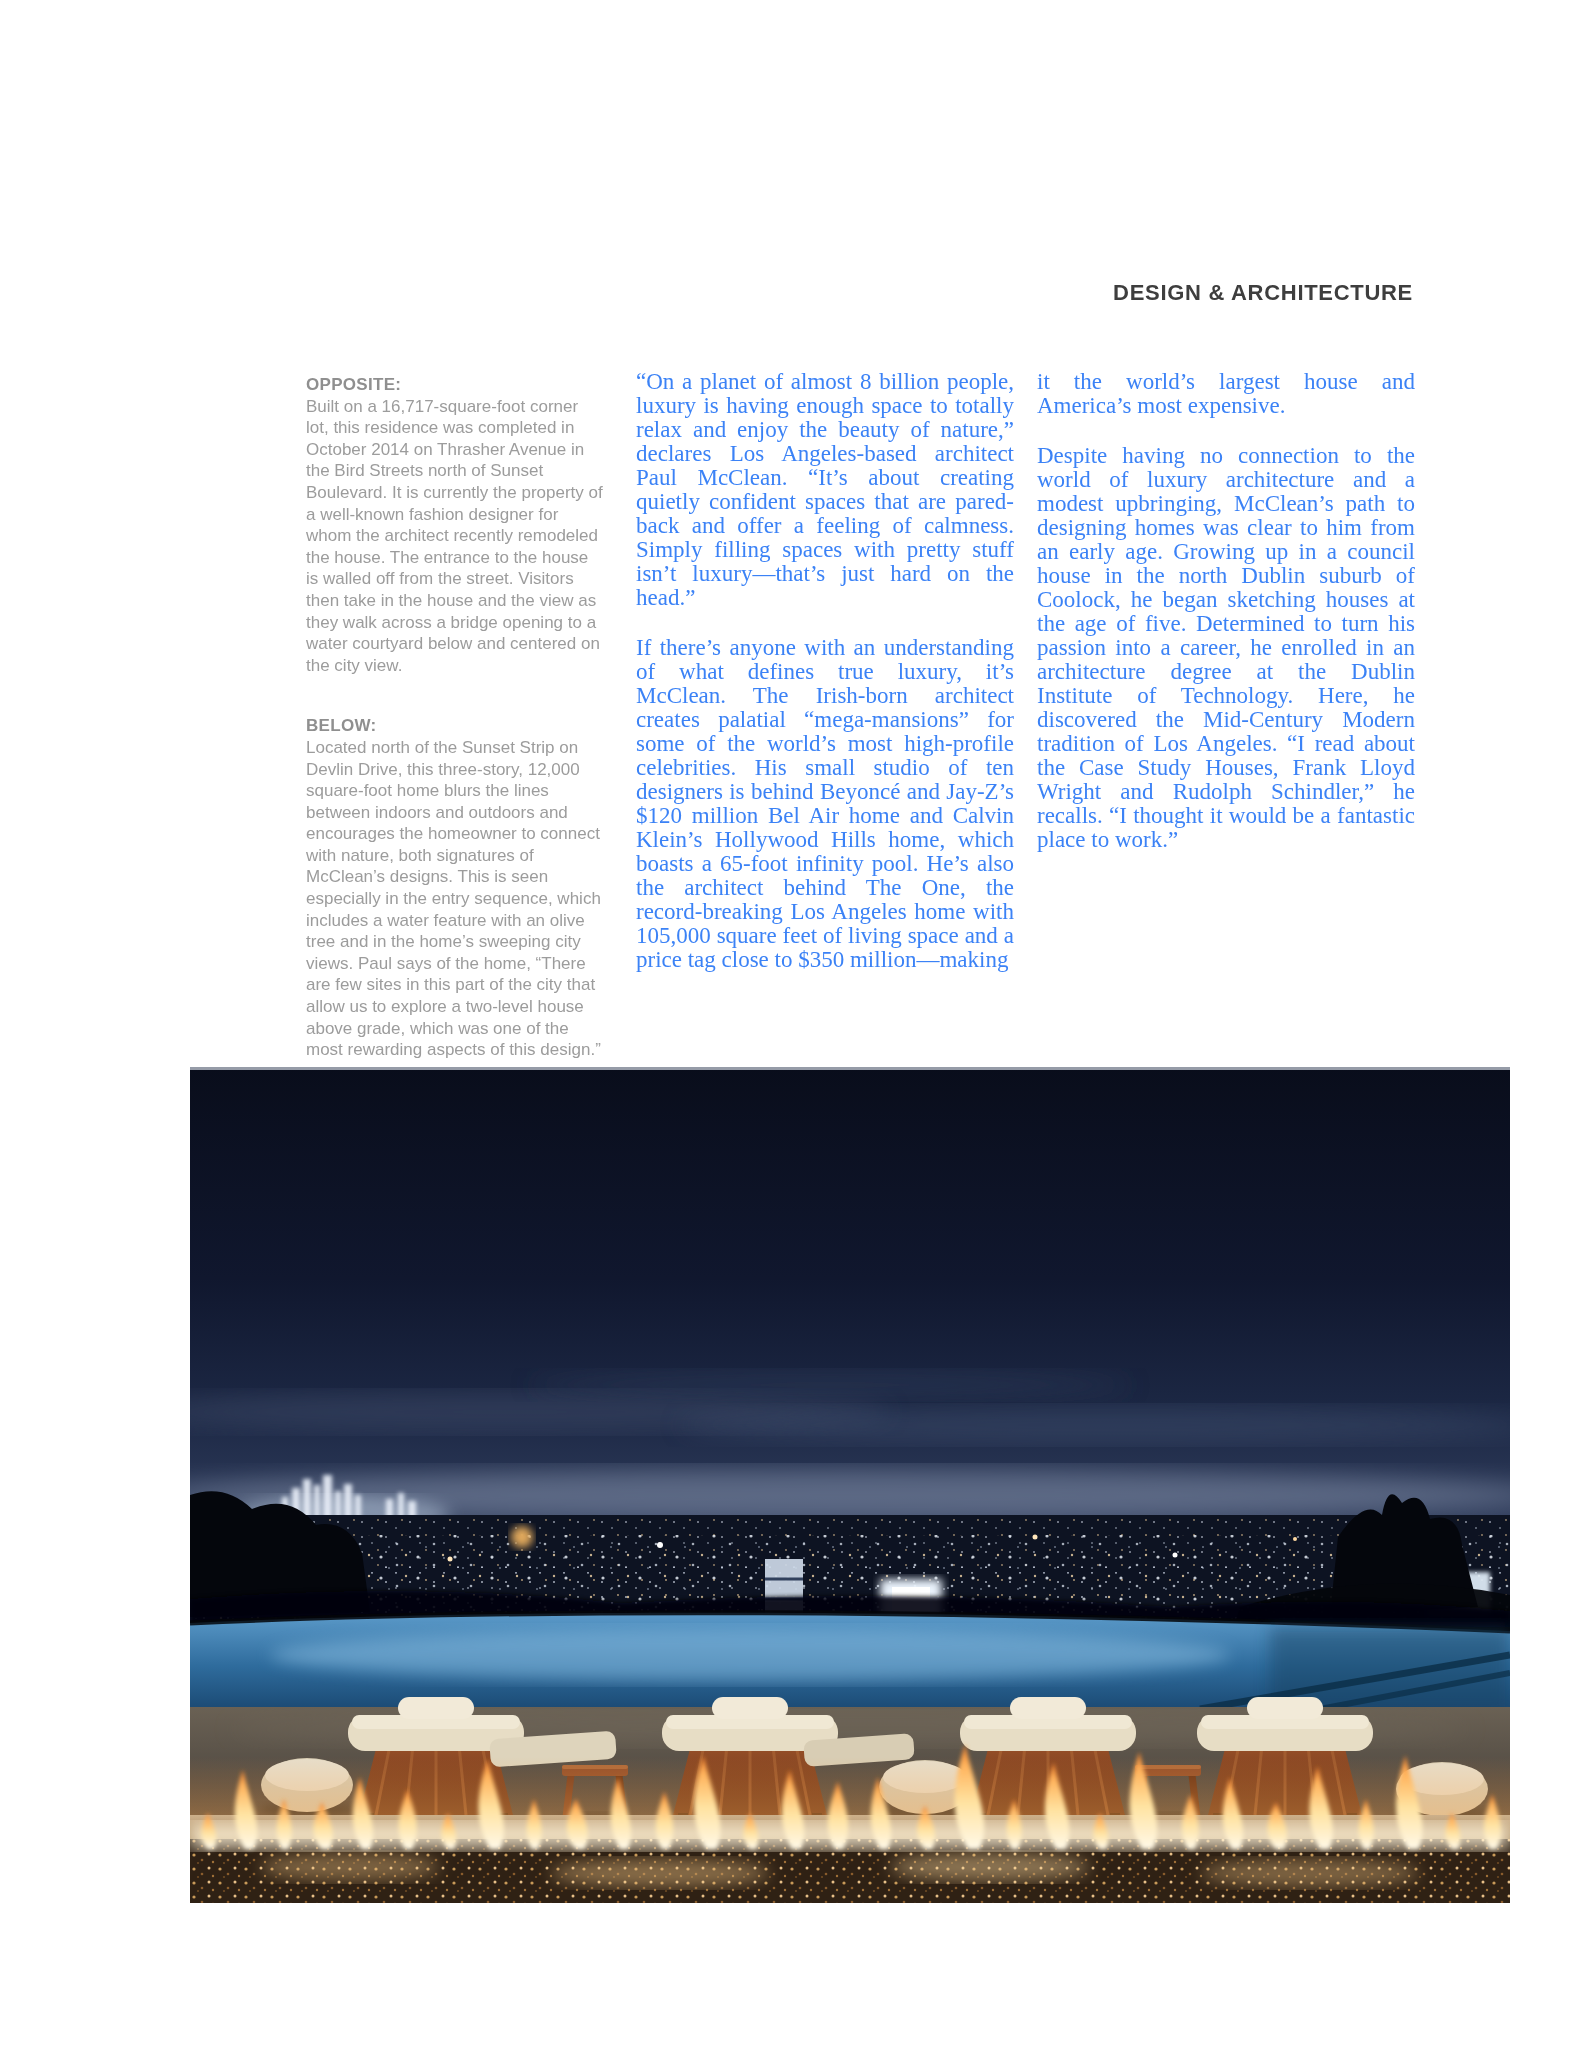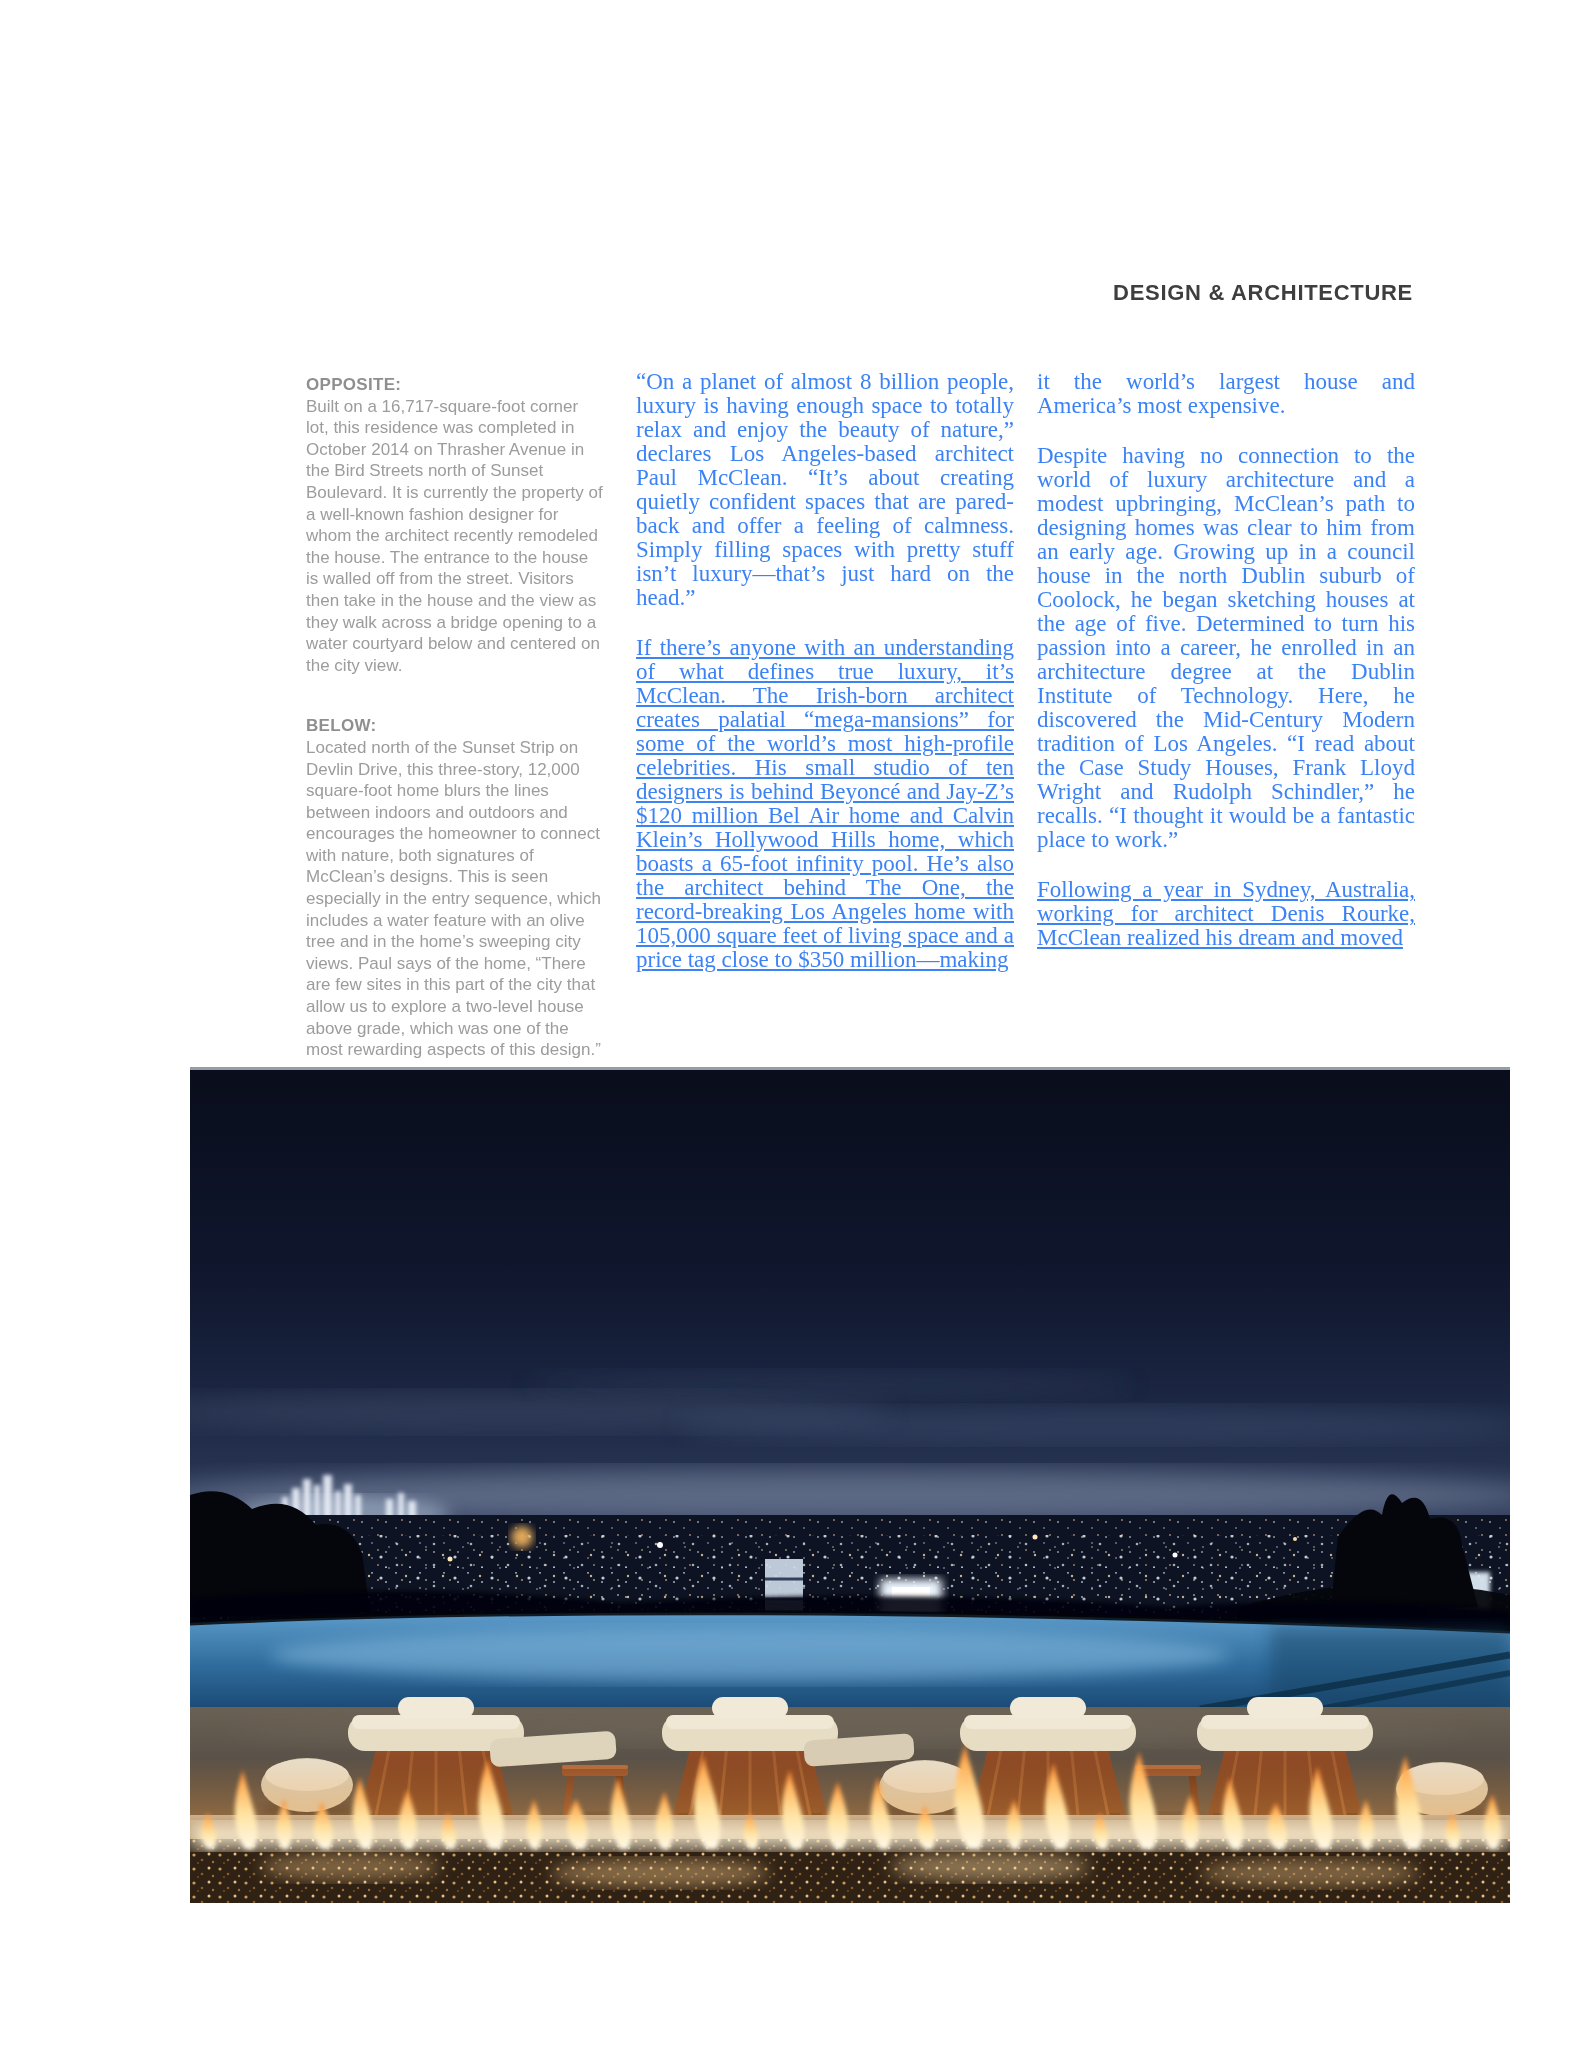--- a/index.html
+++ b/index.html
@@ -20,21 +20,21 @@
   .caption-block p{margin:0;}
   .caption-block + .caption-block{margin-top:39px;}
   
   .body-col{
     position:absolute;top:370px;width:378px;
     font-family:"Liberation Serif","DejaVu Serif",serif;
     font-size:23px;line-height:24px;color:#3b82f6;
     text-align:justify;text-justify:inter-word;
   }
   .body-col p{margin:0 0 26px 0;}
-  .body-col p:last-child{margin-bottom:16px;text-decoration:underline;}
+  .body-col p:last-child{margin-bottom:16px;}
   #body-col-1{left:636px;}
   #body-col-2{left:1037px;}
   
   .photo{
     position:absolute;left:190px;top:1067px;width:1320px;height:836px;
     background:#0a0e1d;overflow:hidden;
   }
   .photo svg{display:block;}
 </style>
 </head>
@@ -54,21 +54,20 @@
 </div>
 
 <div class="body-col" id="body-col-1">
   <p>“On a planet of almost 8 billion people, luxury is having enough space to totally relax and enjoy the beauty of nature,” declares Los Angeles-based architect Paul McClean. “It’s about creating quietly confident spaces that are pared-back and offer a feeling of calmness. Simply filling spaces with pretty stuff isn’t luxury—that’s just hard on the head.”</p>
   <p>If there’s anyone with an understanding of what defines true luxury, it’s McClean. The Irish-born architect creates palatial “mega-mansions” for some of the world’s most high-profile celebrities. His small studio of ten designers is behind Beyoncé and Jay-Z’s $120 million Bel Air home and Calvin Klein’s Hollywood Hills home, which boasts a 65-foot infinity pool. He’s also the architect behind The One, the record-breaking Los Angeles home with 105,000 square feet of living space and a price tag close to $350 million—making</p>
 </div>
 
 <div class="body-col" id="body-col-2">
   <p>it the world’s largest house and America’s most expensive.</p>
   <p>Despite having no connection to the world of luxury architecture and a modest upbringing, McClean’s path to designing homes was clear to him from an early age. Growing up in a council house in the north Dublin suburb of Coolock, he began sketching houses at the age of five. Determined to turn his passion into a career, he enrolled in an architecture degree at the Dublin Institute of Technology. Here, he discovered the Mid-Century Modern tradition of Los Angeles. “I read about the Case Study Houses, Frank Lloyd Wright and Rudolph Schindler,” he recalls. “I thought it would be a fantastic place to work.”</p>
-  <p>Following a year in Sydney, Australia, working for architect Denis Rourke, McClean realized his dream and moved</p>
 </div>
 
 <div class="photo" title="Night view over the Los Angeles city lights from a hillside terrace: an infinity-edge pool, four wooden chaise lounges with cream cushions, pouf ottomans, and a linear fire feature burning along the terrace edge">
 <svg width="1320" height="836" viewBox="0 0 1320 836" xmlns="http://www.w3.org/2000/svg">
   <defs>
     <linearGradient id="skyGrad" x1="0" y1="0" x2="0" y2="1">
       <stop offset="0" stop-color="#090d1b"></stop>
       <stop offset="0.45" stop-color="#10172e"></stop>
       <stop offset="0.75" stop-color="#1d2946"></stop>
       <stop offset="1" stop-color="#33405f"></stop>

